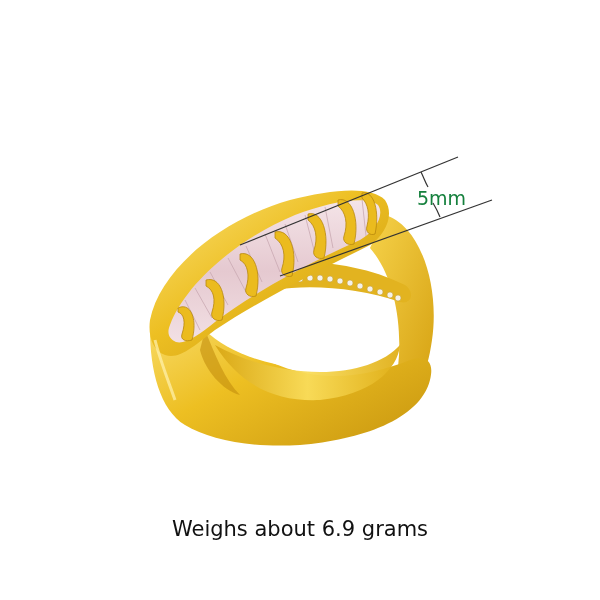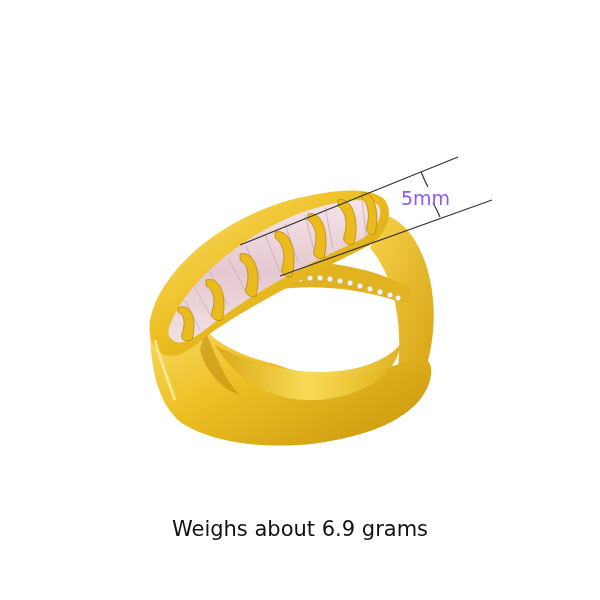--- a/index.html
+++ b/index.html
@@ -16,24 +16,24 @@
     }
     .product-figure {
       position: absolute;
       left: 0;
       top: 0;
       width: 600px;
       height: 600px;
     }
     .dimension-label {
       position: absolute;
-      left: 401px;
+      left: 417px;
       top: 187px;
       font-size: 19px;
-      color: #8b5cf6;
+      color: #15803d;
       letter-spacing: 0;
       font-family: "DejaVu Sans", sans-serif;
     }
     .caption {
       position: absolute;
       left: 0;
       width: 600px;
       top: 517px;
       text-align: center;
       font-size: 21px;

